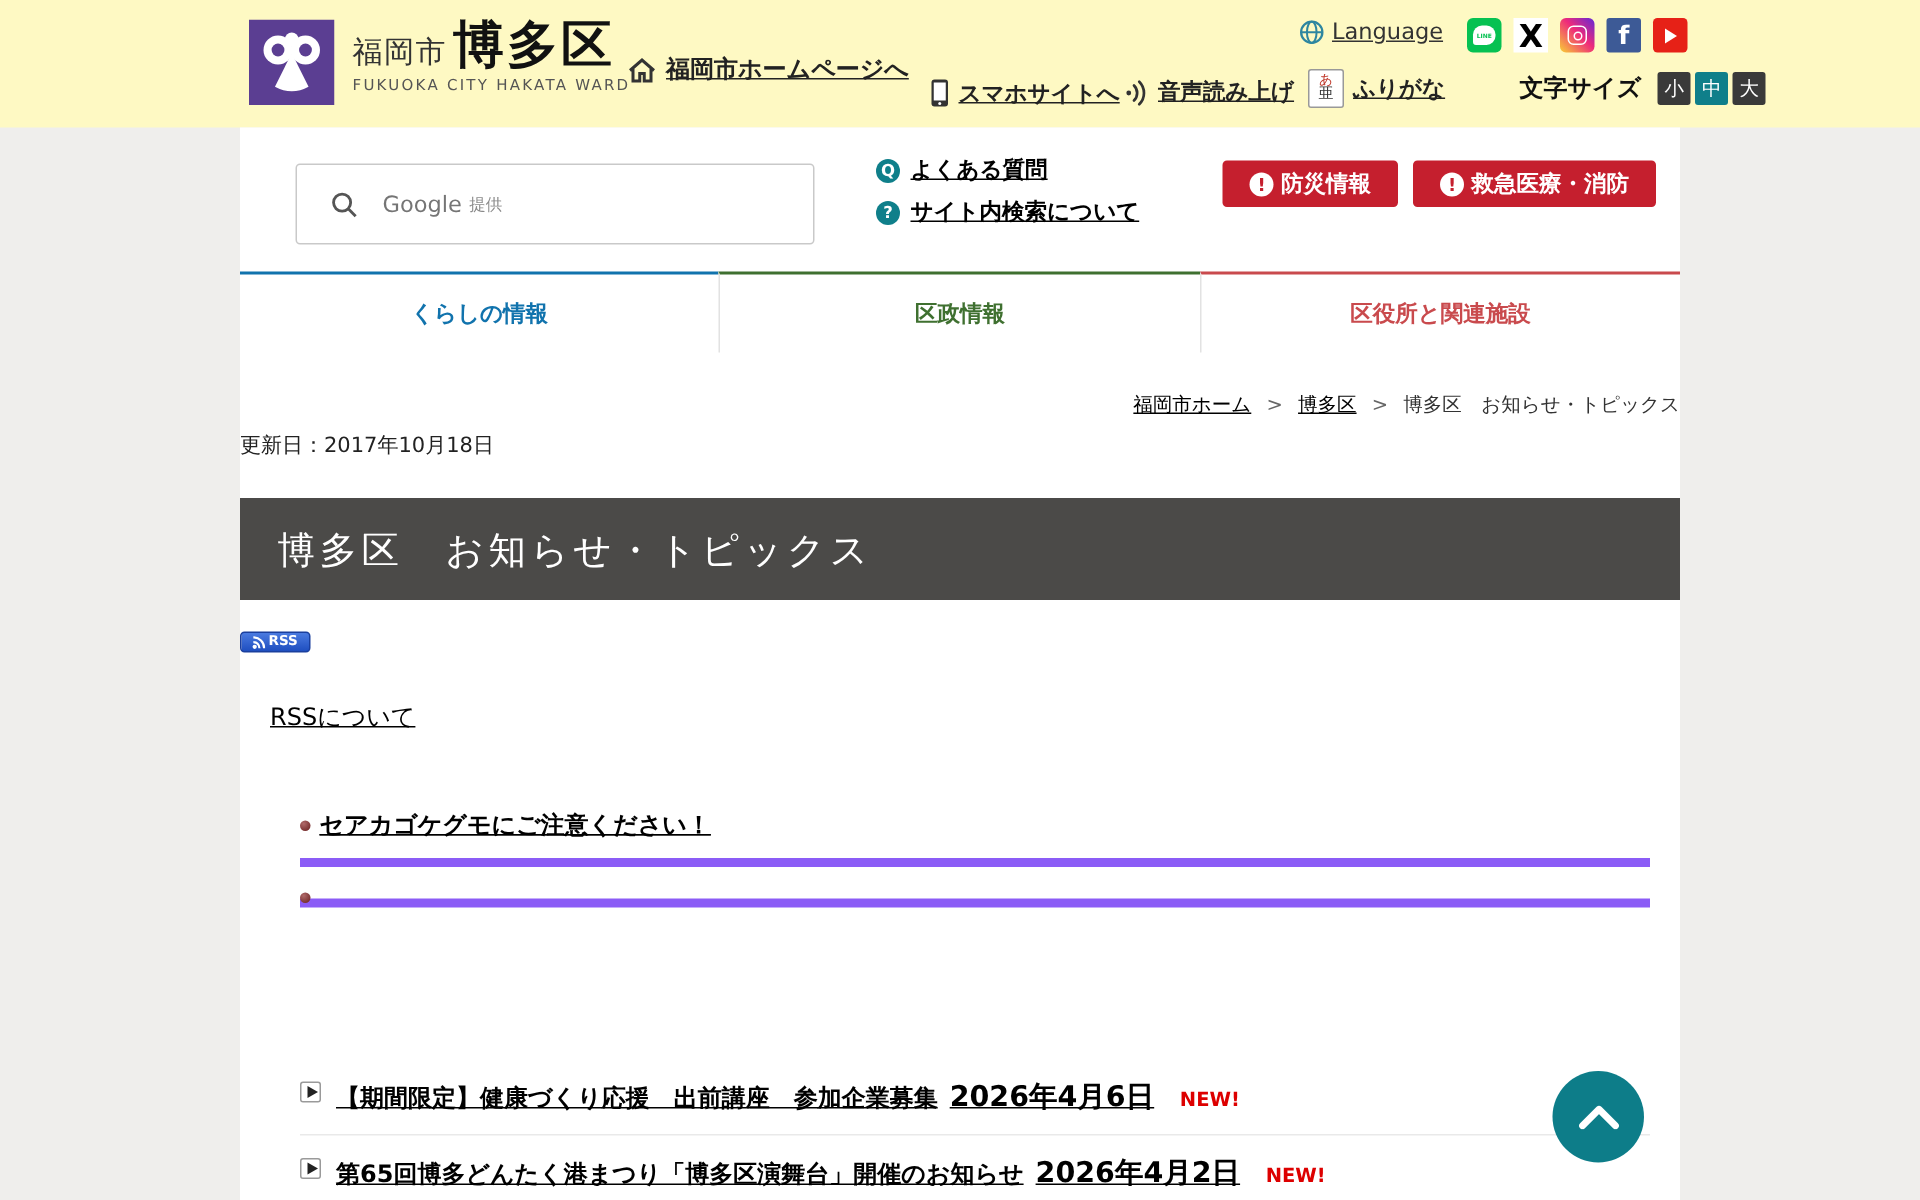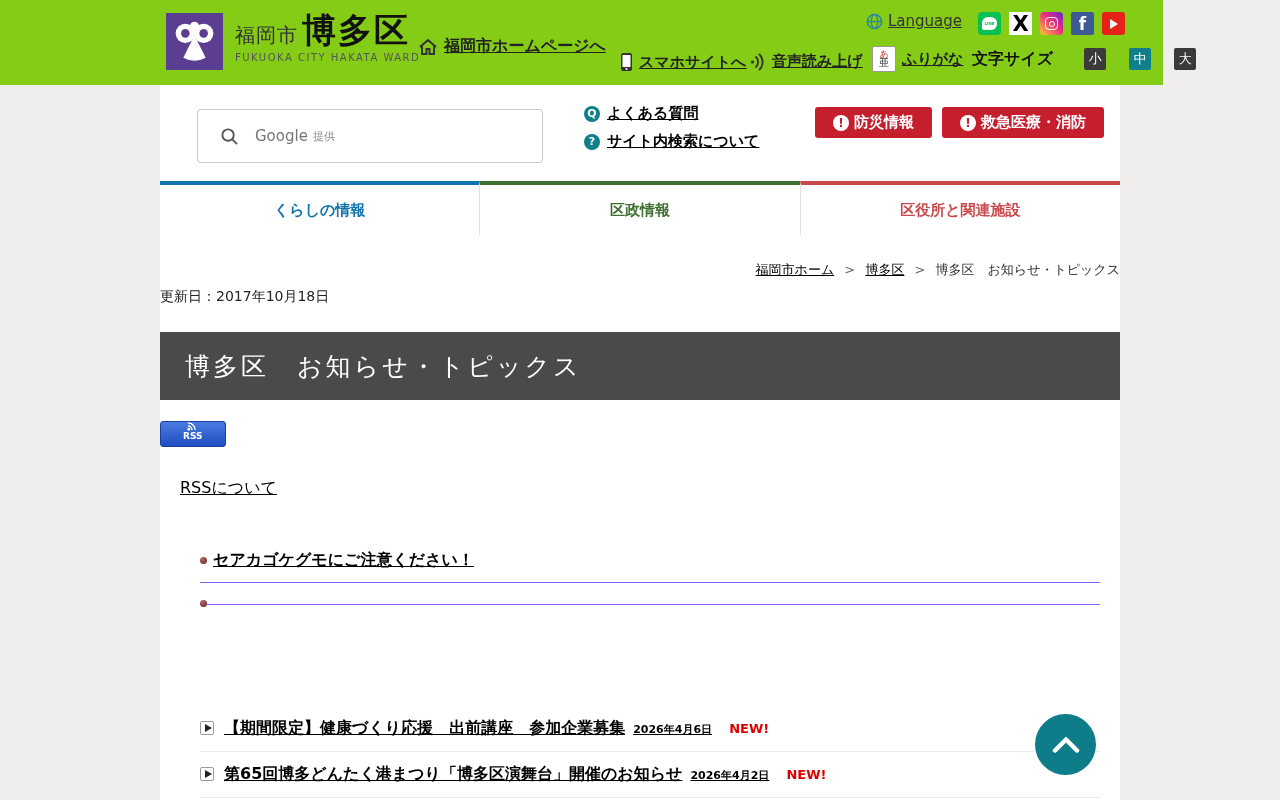--- a/index.html
+++ b/index.html
@@ -7,21 +7,21 @@
   body {
     background:#efeeec;
     font-family:"DejaVu Sans","Liberation Sans",sans-serif;
     color:#222;
     overflow:hidden;
     position:relative;
   }
   a { color:#000000; text-decoration:underline; cursor:pointer; }
 
   
-  .header { background:#84cc16; height:85px; position:relative; width:1163px; }
+  .header { background:#fef9c3; height:85px; position:relative; width:1280px; }
   .header-inner { width:960px; margin-left:160px; height:85px; position:relative; }
 
   .logo { position:absolute; left:6px; top:13px; display:flex; align-items:flex-start; cursor:pointer; }
   .logo-mark { width:57px; height:57px; display:block; }
   .logo-text { margin-left:12px; line-height:1; }
   .logo-text-row { display:flex; align-items:baseline; }
   .logo-city { font-size:20px; color:#333; letter-spacing:1px; }
   .logo-ward { font-size:34px; color:#111; font-weight:600; margin-left:4px; letter-spacing:2px; }
   .logo-sub { font-size:10px; color:#555; letter-spacing:1.5px; margin-top:6px; }
 
@@ -44,21 +44,21 @@
   .util-group svg, .util-group .boxicon { margin-right:6px; flex:0 0 auto; }
   .util-link { font-size:15px; font-weight:bold; color:#222; }
   .g-cityhome { left:258px; top:36px;font-family:Liberation Mono, monospace; }
   .g-cityhome .util-link { font-size:16px; }
   .g-phone { left:460px; top:52px; }
   .g-voice { left:590px; top:52px; }
   .g-furi { left:712px; top:46px; }
   .furi-box { width:24px; height:26px; border:1px solid #999; border-radius:2px; display:flex; flex-direction:column; align-items:center; justify-content:center; line-height:1; background:#fff; }
   .furi-top { color:#c0392b; font-size:9px; }
   .furi-bot { color:#333; font-size:10px; margin-top:-1px; }
-  .g-fsize { left:812px; top:48px;gap:20px; }
+  .g-fsize { left:853px; top:48px; }
   .fsize-label { font-size:16px; font-weight:bold; color:#111; margin-right:8px; }
   .fsize-btn { width:22px; height:22px; display:flex; align-items:center; justify-content:center; font-size:13px; color:#fff; background:#3a3a3a; border-radius:2px; margin-left:3px; cursor:pointer; }
   .fsize-btn.selected { background:#0f7f8a; }
 
   
   .main-column { width:960px; margin-left:160px; background:#fff; height:715px; position:relative; }
 
   
   .search-band { height:96px; position:relative; }
   .search-box { position:absolute; left:37px; top:24px; width:346px; height:54px; background:#fff; border:1px solid #c9c9c9; border-radius:3px; display:flex; align-items:center; padding-left:22px; cursor:text; }
@@ -67,49 +67,49 @@
   .qa-links { position:absolute; left:424px; top:19px; }
   .qa-row { display:flex; align-items:center; margin-bottom:9px; }
   .circle-ico { width:16px; height:16px; border-radius:50%; background:#0f7f8a; color:#fff; font-size:11px; font-weight:bold; display:flex; align-items:center; justify-content:center; margin-right:7px; }
   .qa-row a { font-size:15px; font-weight:bold; }
   .alert-btns { position:absolute; right:16px; top:22px; display:flex; gap:10px; }
   .alert-btn { height:31px; background:#c51f2e; border:none; border-radius:3px; color:#fff; font-size:15px; font-weight:bold; display:flex; align-items:center; justify-content:center; padding:0 18px; cursor:pointer; font-family:inherit; }
   .alert-btn .bang { width:16px; height:16px; border-radius:50%; background:#fff; color:#c51f2e; font-size:12px; font-weight:900; display:flex; align-items:center; justify-content:center; margin-right:5px; }
 
   
   .tabs { display:flex; height:54px; }
-  .tab { flex:1; border-top:4px solid #000000; display:flex; align-items:center; justify-content:center; font-size:15px; font-weight:bold; cursor:pointer; background:#fff; }
+  .tab { flex:1; border-top:2px solid #000000; display:flex; align-items:center; justify-content:center; font-size:15px; font-weight:bold; cursor:pointer; background:#fff; }
   .tab + .tab { border-left:1px solid #e2e2e2; }
 
   
   .breadcrumb { text-align:right; font-size:13px; color:#333; padding-top:26px; }
   .breadcrumb .sep { color:#666; margin:0 6px; text-decoration:none; }
   .updated { font-size:14px; color:#222; margin-top:9px; }
 
   
   .title-bar { margin-top:26px; height:68px; background:#4b4a48; color:#fff; display:flex; align-items:center; padding-left:25px; font-size:25px; letter-spacing:3px; }
 
   
-  .rss-badge { display:inline-flex; align-items:center; margin:21px 0 0 0; height:26px; padding:0 22px; background:linear-gradient(#4a7ae0,#1f4fc0); border:1px solid #1a3f9e; border-radius:3px; color:#fff; font-size:9px; font-weight:bold; cursor:pointer;flex-direction:column; }
+  .rss-badge { display:inline-flex; align-items:center; margin:21px 0 0 0; height:14px; padding:0 7px; background:linear-gradient(#4a7ae0,#1f4fc0); border:1px solid #1a3f9e; border-radius:3px; color:#fff; font-size:9px; font-weight:bold; cursor:pointer; }
   .rss-badge svg { margin-right:2px; }
   .rss-about { display:block; margin:31px 0 0 20px; font-size:16px; width:max-content; }
 
   
   .notice-list { list-style:none; margin:41px 20px 0 40px; }
-  .notice-list li { position:relative; padding:10px 0 11px 13px; border-bottom:1px solid #8b5cf6;text-decoration:underline; }
+  .notice-list li { position:relative; padding:10px 0 11px 13px; border-bottom:6px solid #8b5cf6;text-decoration:underline; }
   .notice-list .dot { position:absolute; left:0; top:17px; width:7px; height:7px; border-radius:50%; background:radial-gradient(circle at 35% 30%, #b06a6a, #7c3434 70%); }
   .notice-list a { font-size:16px; font-weight:600; }
 
   
   .news-list { list-style:none; margin:101px 20px 0 40px; }
   .news-list li { position:relative; padding:12px 0 12px 24px; border-bottom:1px solid #e9e9e9; }
   .news-icon { position:absolute; left:0; top:15px; width:14px; height:14px; border:1px solid #9a9a9a; border-radius:2px; background:#fff; display:flex; align-items:center; justify-content:center; }
   .news-icon .tri { width:0; height:0; border-left:7px solid #222; border-top:4.5px solid transparent; border-bottom:4.5px solid transparent; margin-left:2px; }
   .news-title { font-size:16px; font-weight:600; }
-  .news-date { font-size:11px; font-weight:600; margin-left:8px; }
+  .news-date { font-size:19px; font-weight:600; margin-left:8px; }
   .news-new { font-size:13px; font-weight:bold; color:#dd0000; margin-left:12px; text-decoration:none; display:inline-block; }
 
   
   .scroll-top { position:absolute; left:1035px; top:714px; width:61px; height:61px; border-radius:50%; background:#0d7d89; display:flex; align-items:center; justify-content:center; cursor:pointer; z-index:20; }
 </style>
 </head>
 <body>
 
 <div class="header">
   <div class="header-inner">

